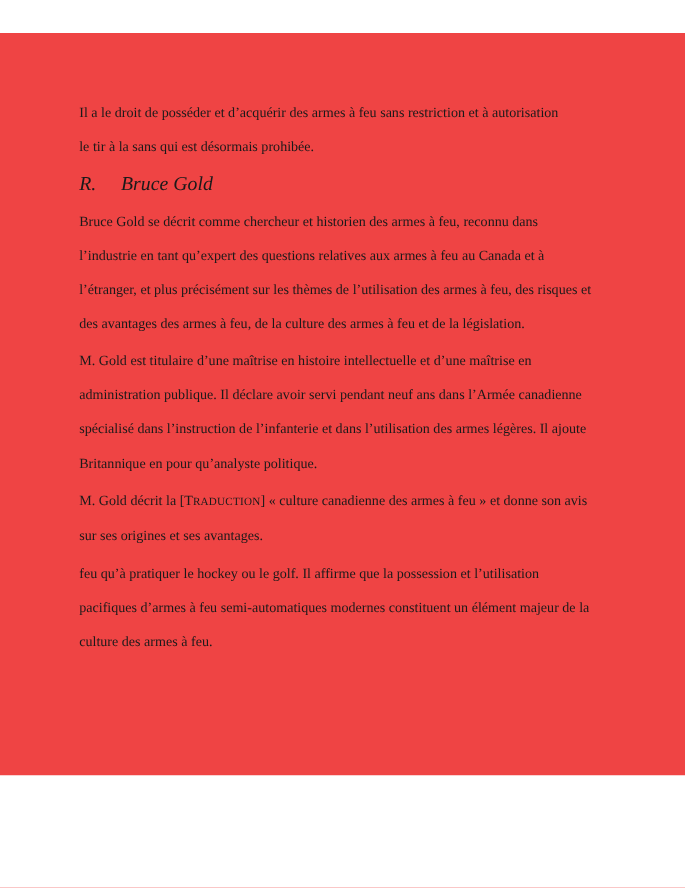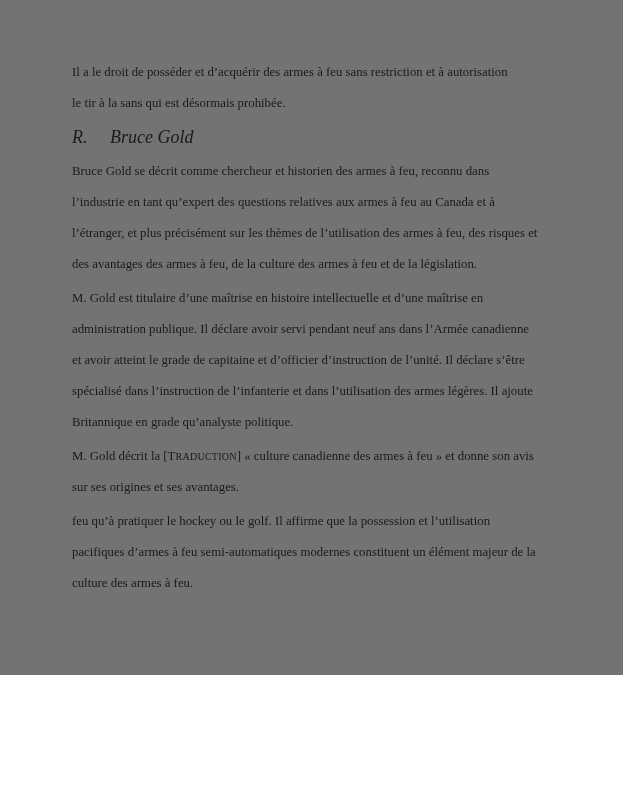--- a/index.html
+++ b/index.html
@@ -4,24 +4,25 @@
 <style>
   html, body {
     margin: 0;
     padding: 0;
     background: #ffffff;
   }
   .page {
     position: relative;
     width: 623px;
     height: 675px;
-    background: #737373;
+    background: #ef4444;
     overflow: hidden;
     font-family: "Liberation Serif", "DejaVu Serif", serif;
     color: #1a1a1a;
+    margin-top: 30px;
   }
   .text-block {
     position: absolute;
     left: 72px;
     right: 70px;
     top: 57px;
   }
   .para {
     margin: 0 0 3px 0;
   }
@@ -65,23 +66,22 @@
     <div class="para">
       <div class="line">Bruce Gold se décrit comme chercheur et historien des armes à feu, reconnu dans</div>
       <div class="line">l’industrie en tant qu’expert des questions relatives aux armes à feu au Canada et à</div>
       <div class="line">l’étranger, et plus précisément sur les thèmes de l’utilisation des armes à feu, des risques et</div>
       <div class="line">des avantages des armes à feu, de la culture des armes à feu et de la législation.</div>
     </div>
 
     <div class="para">
       <div class="line">M. Gold est titulaire d’une maîtrise en histoire intellectuelle et d’une maîtrise en</div>
       <div class="line">administration publique. Il déclare avoir servi pendant neuf ans dans l’Armée canadienne</div>
-      <div class="line">et avoir atteint le grade de capitaine et d’officier d’instruction de l’unité. Il déclare s’être</div>
       <div class="line">spécialisé dans l’instruction de l’infanterie et dans l’utilisation des armes légères. Il ajoute</div>
-      <div class="line">Britannique en grade qu’analyste politique.</div>
+      <div class="line">Britannique en pour qu’analyste politique.</div>
     </div>
 
     <div class="para">
       <div class="line"><span>M. Gold décrit la [</span><span class="sc-initial">T</span><span class="sc-rest">RADUCTION</span><span>] « culture canadienne des armes à feu » et donne son avis</span></div>
       <div class="line">sur ses origines et ses avantages.</div>
     </div>
 
     <div class="para">
       <div class="line">feu qu’à pratiquer le hockey ou le golf. Il affirme que la possession et l’utilisation</div>
       <div class="line">pacifiques d’armes à feu semi-automatiques modernes constituent un élément majeur de la</div>

